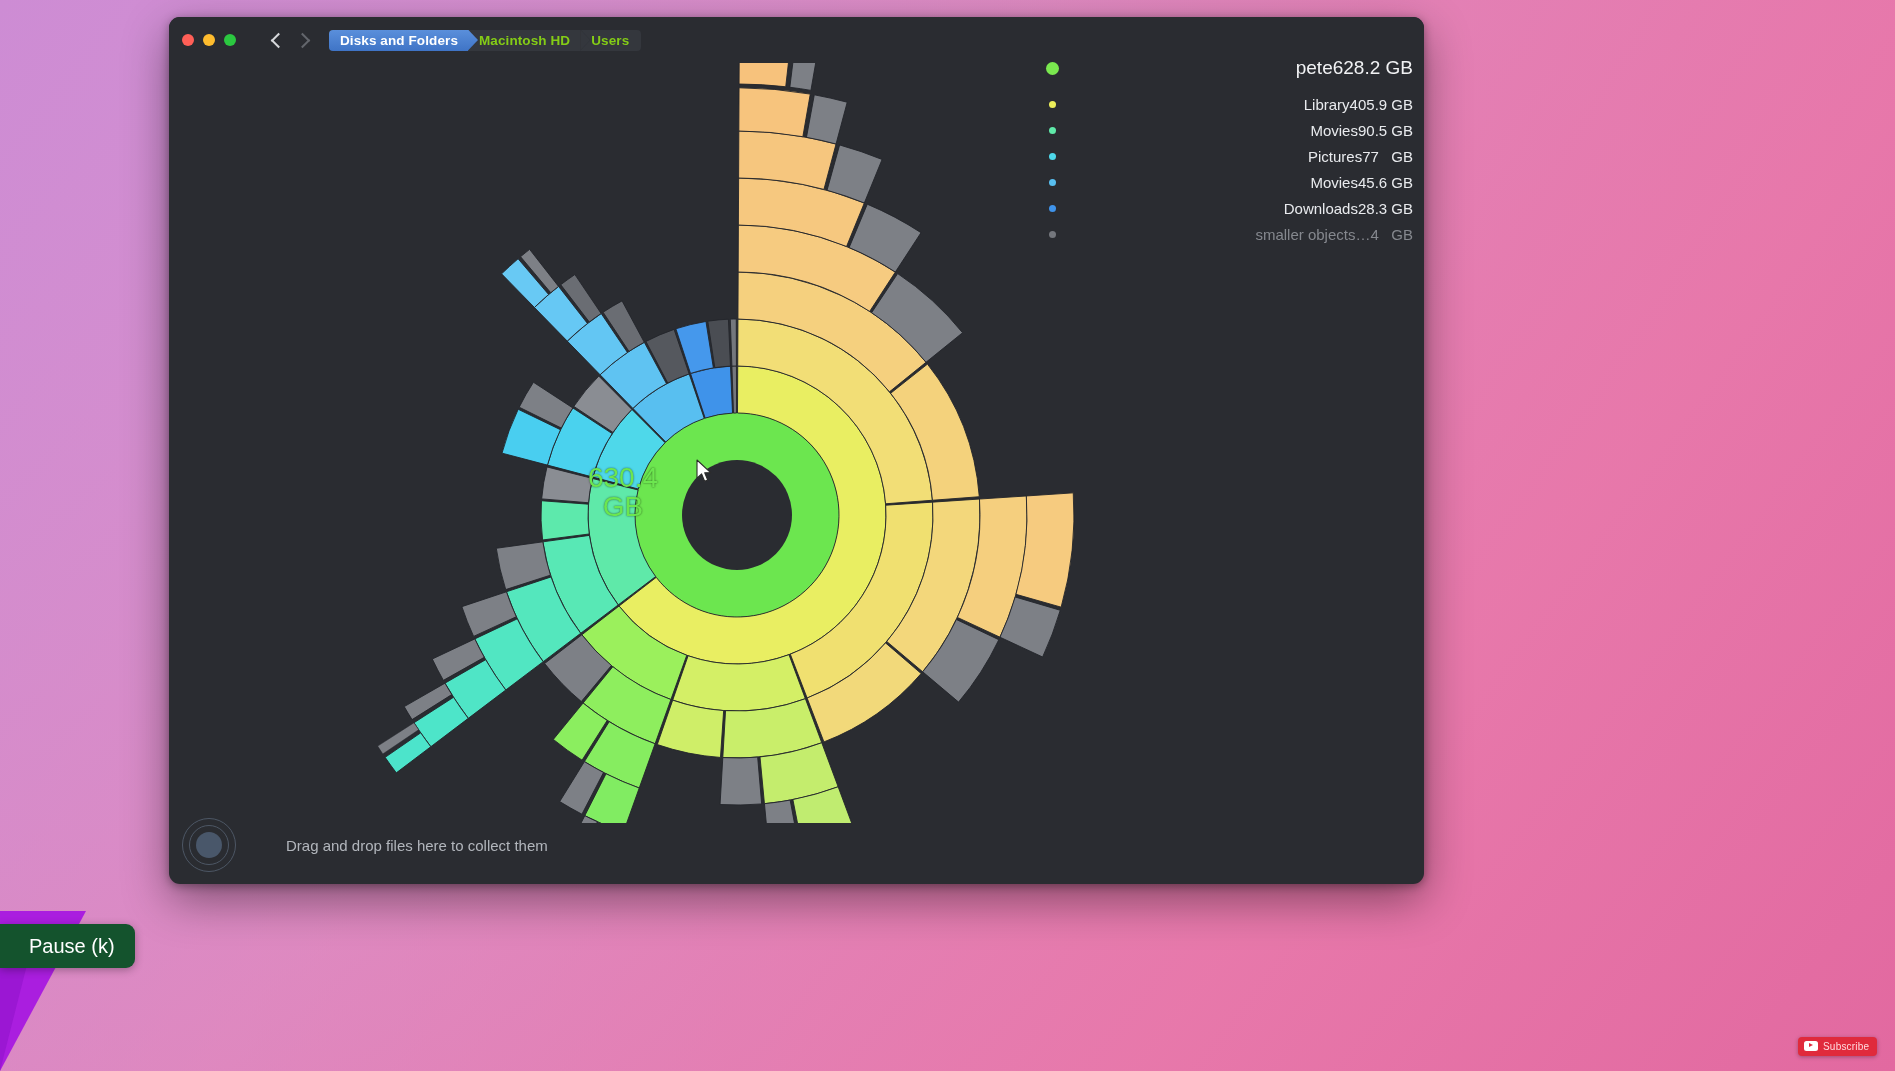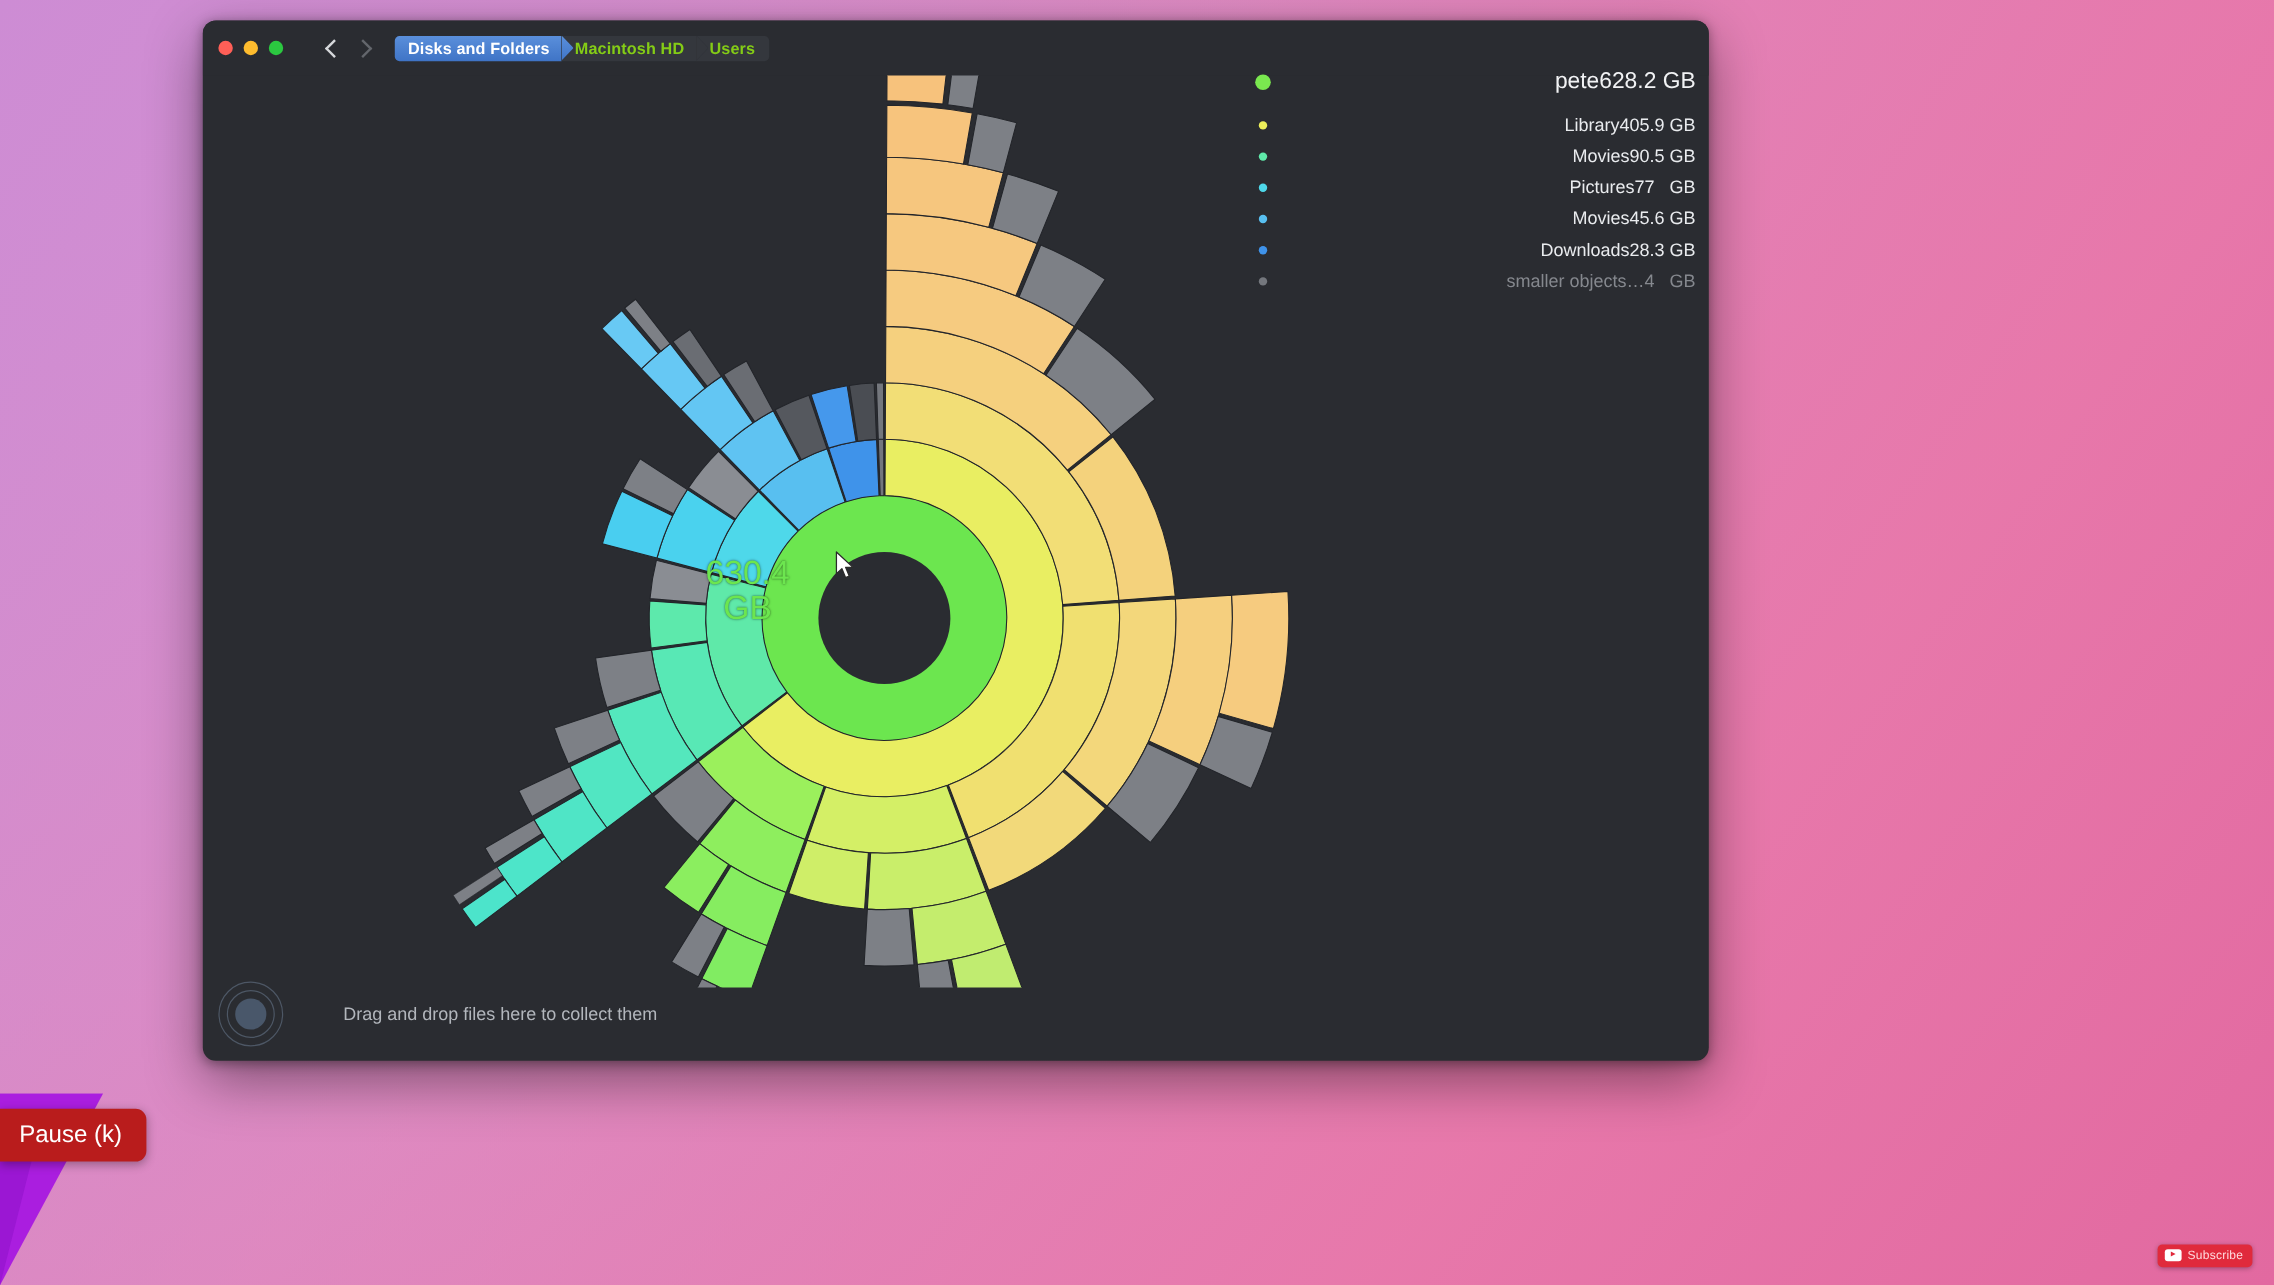--- a/index.html
+++ b/index.html
@@ -118,23 +118,23 @@
   #droptarget .ring { position:absolute; border-radius:50%; border:1.6px solid #4d5765; }
   #droptarget .r1 { inset:0; }
   #droptarget .r2 { inset:7px; }
   #droptarget .core { position:absolute; inset:14px; border-radius:50%; background:#4a5musical; }
   #droptarget .core { background:#49576a; }
   #droptext { margin-left:22px; color:#b2b6bc; font-size:15px; }
 
   
   #pause-pill {
     position:absolute; left:0; top:924px;
-    height:44px; padding:0 20px 0 16px;
+    height:44px; padding:0 20px 0 29px;
     display:flex; align-items:center;
-    background:#b91c1c; border-radius:0 9px 9px 0;
+    background:#14532d; border-radius:0 9px 9px 0;
     color:#ffffff; font-size:20px;
     box-shadow:0 2px 8px rgba(0,0,0,0.3);
   }
   #subscribe {
     position:absolute; left:1798px; top:1037px;
     display:flex; gap:5px;
     background:#e02a3c; border-radius:4px;
     padding:4px 8px 4px 6px;
     box-shadow:0 1px 4px rgba(0,0,0,0.3);
   }

